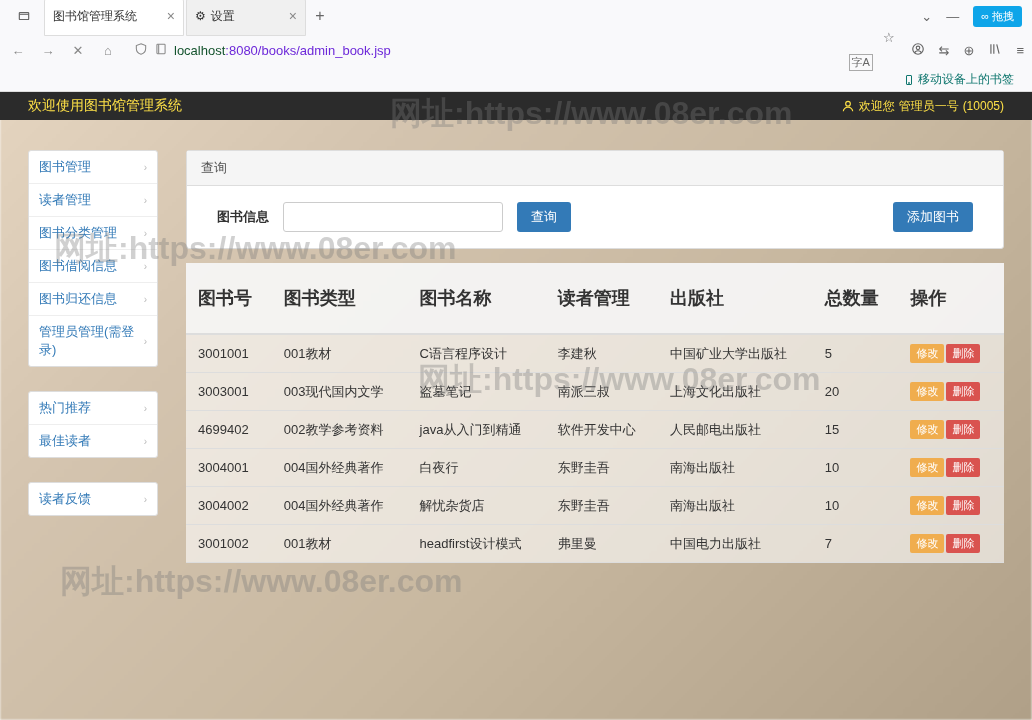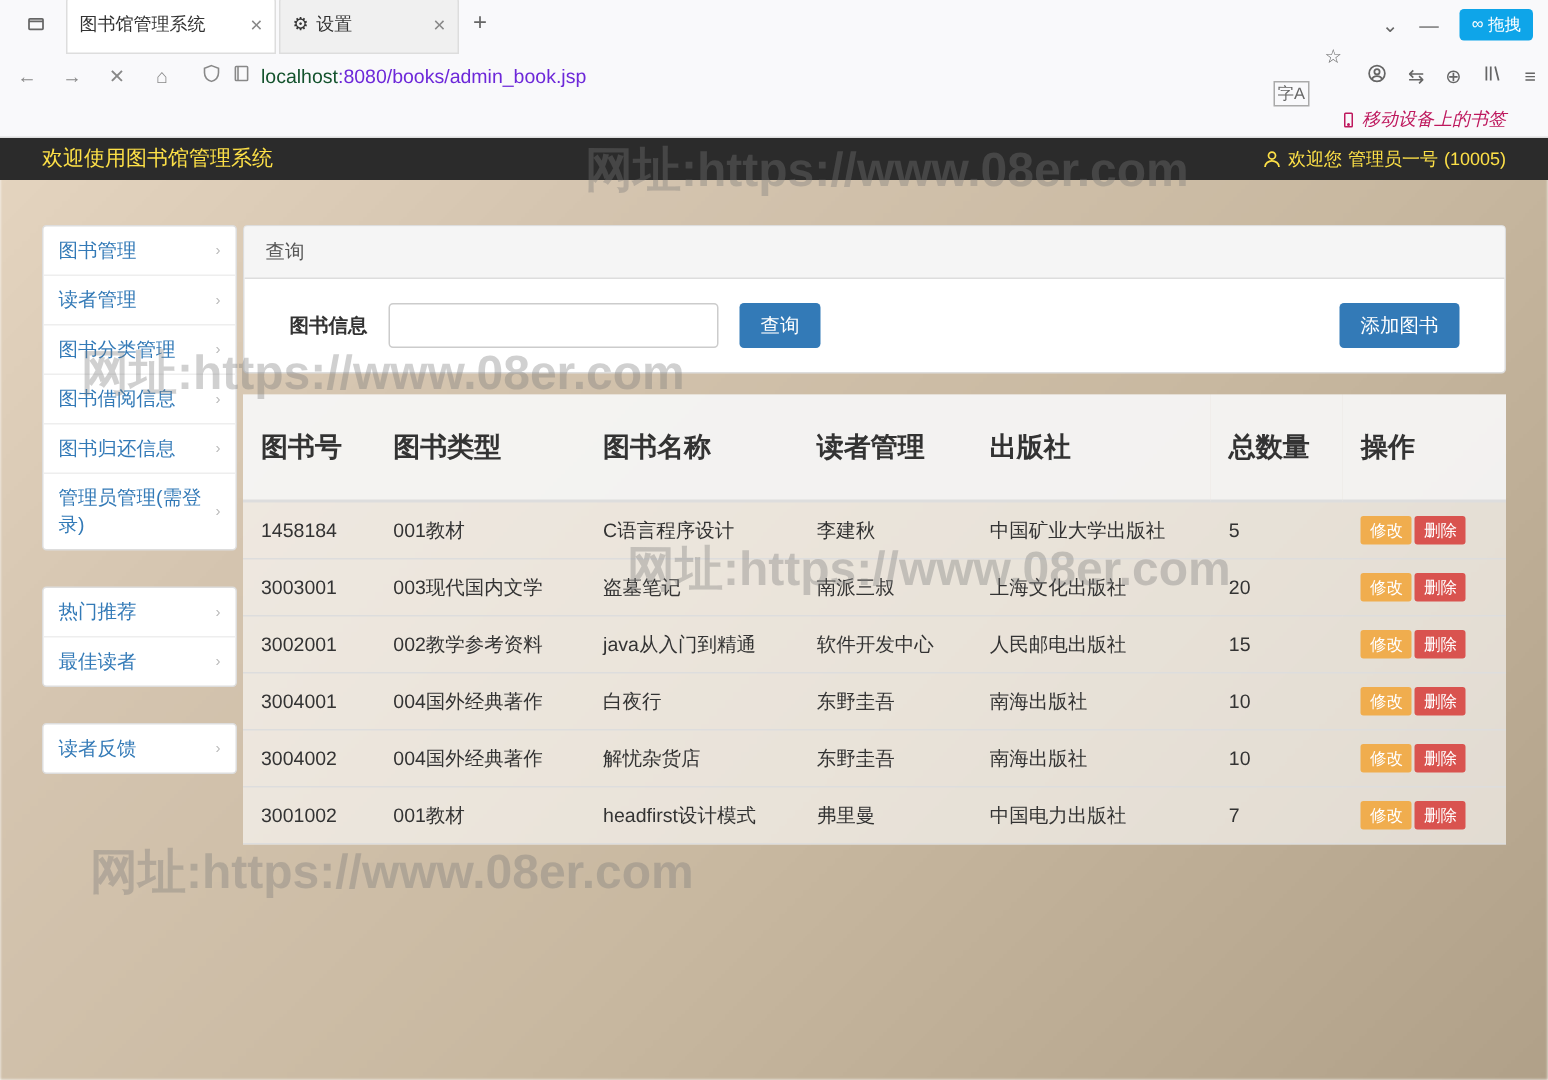--- a/index.html
+++ b/index.html
@@ -19,24 +19,24 @@
 .tab-plus { width: 24px; text-align: center; color: #666; font-size: 16px; }
 .tab-right { margin-left: auto; display: flex; align-items: center; gap: 14px; padding-right: 6px; color: #666; }
 .blue-btn { background: #0ea5e9; color: #fff; padding: 3px 8px; border-radius: 3px; font-size: 11px; display: flex; align-items: center; gap: 3px; }
 .addr-bar { display: flex; align-items: center; height: 36px; padding: 0 8px; gap: 10px; }
 .nav-icon { width: 20px; color: #888; text-align: center; }
 .url-box { flex: 1; display: flex; align-items: center; gap: 6px; padding: 0 6px; }
 .url-text { color: #333; font-size: 13px; }
 .url-text .host { color: #14532d; }
 .url-right { margin-left: auto; display: flex; gap: 10px; color: #666; }
 .toolbar-right { display: flex; gap: 14px; color: #666; align-items: center; }
-.bookmark-bar { display: flex; justify-content: flex-end; padding: 3px 28px; font-size: 12px; color: #be185d; font-style: italic; }
+.bookmark-bar { display: flex; justify-content: flex-end; padding: 3px 18px; font-size: 12px; color: #0f766e; }
 .header { background: #2b2b2b; color: #fde047; height: 28px; display: flex; align-items: center; padding: 0 28px; font-size: 14px; }
 .header-right { margin-left: auto; font-size: 12px; display: flex; align-items: center; gap: 4px; }
-.content { display: flex; padding: 30px 28px; gap: 4px; align-items: flex-start; }
+.content { display: flex; padding: 30px 28px; gap: 28px; align-items: flex-start; }
 .sidebar { width: 130px; display: flex; flex-direction: column; gap: 24px; }
 .panel { background: #fff; border: 1px solid #ddd; border-radius: 3px; }
 .side-item { display: flex; align-items: center; justify-content: space-between; padding: 7px 10px; color: #337ab7; font-size: 13px; border-bottom: 1px solid #eee; cursor: pointer; }
 .side-item:last-child { border-bottom: none; }
 .side-chevron { color: #bbb; font-size: 10px; }
 .main { flex: 1; }
 .search-panel { background: #fff; border: 1px solid #ddd; border-radius: 3px; margin-bottom: 14px; }
 .search-head { background: #f5f5f5; padding: 8px 14px; font-size: 13px; color: #555; border-bottom: 1px solid #ddd; }
 .search-body { padding: 16px 30px; display: flex; align-items: center; gap: 14px; }
 .form-label { font-weight: bold; font-size: 13px; }
@@ -214,39 +214,39 @@
             <th>图书类型</th>
             <th>图书名称</th>
             <th>读者管理</th>
             <th>出版社</th>
             <th>总数量</th>
             <th>操作</th>
           </tr>
         </thead>
       <tbody id="tbd">
           <tr>
-            <td>1458184</td>
+            <td>3001001</td>
             <td>001教材</td>
             <td>C语言程序设计</td>
             <td>李建秋</td>
             <td>中国矿业大学出版社</td>
             <td>5</td>
             <td><span class="tag-btn">修改</span><span class="tag-btn tag-del">删除</span></td>
           </tr>
           <tr>
             <td>3003001</td>
             <td>003现代国内文学</td>
             <td>盗墓笔记</td>
             <td>南派三叔</td>
             <td>上海文化出版社</td>
             <td>20</td>
             <td><span class="tag-btn">修改</span><span class="tag-btn tag-del">删除</span></td>
           </tr>
           <tr>
-            <td>3002001</td>
+            <td>4699402</td>
             <td>002教学参考资料</td>
             <td>java从入门到精通</td>
             <td>软件开发中心</td>
             <td>人民邮电出版社</td>
             <td>15</td>
             <td><span class="tag-btn">修改</span><span class="tag-btn tag-del">删除</span></td>
           </tr>
           <tr>
             <td>3004001</td>
             <td>004国外经典著作</td>

